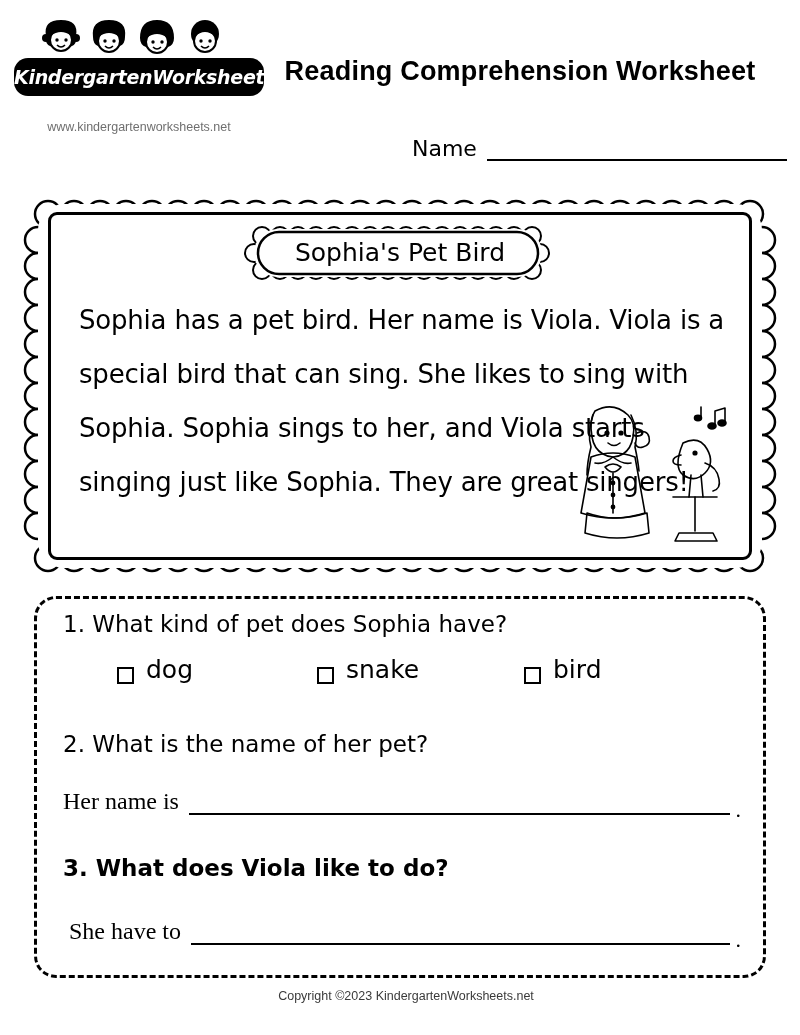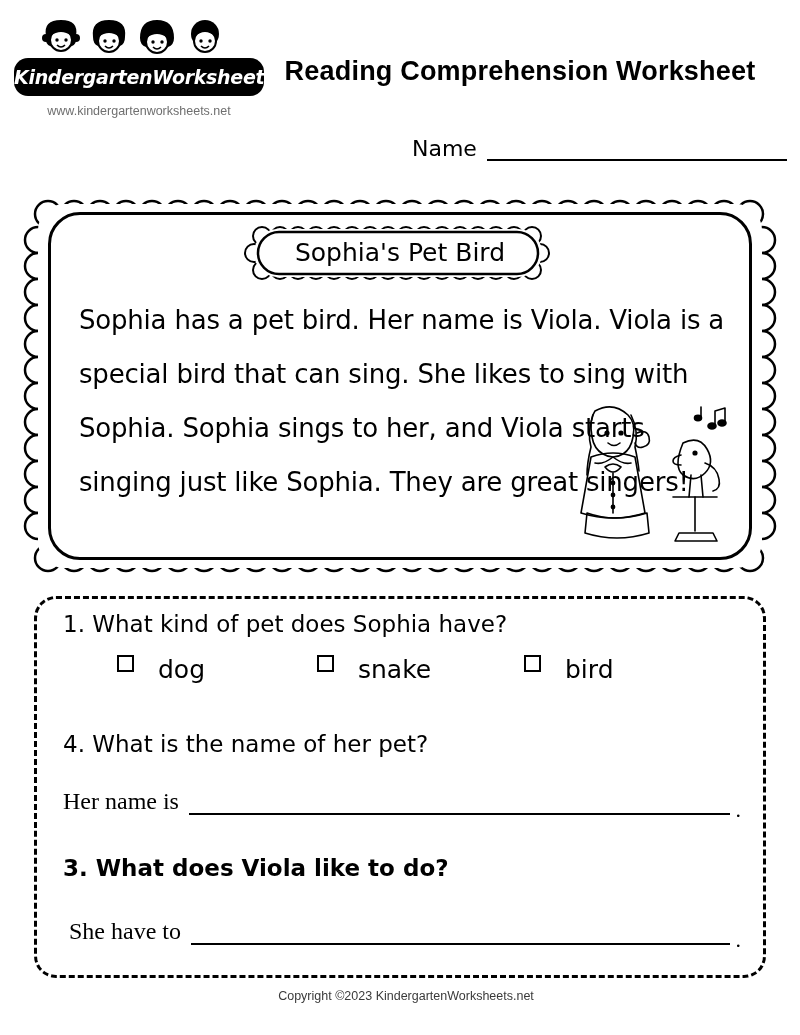--- a/index.html
+++ b/index.html
@@ -53,21 +53,21 @@
     text-align: center;
     font-family: "DejaVu Sans", sans-serif;
     font-weight: bold;
     font-size: 19px;
     letter-spacing: -0.3px;
     font-style: italic;
     white-space: nowrap;
     overflow: hidden;
   }
   .logo-url {
-    margin-top: 8px;
+    margin-top: 24px;
     font-size: 12.5px;
     color: #6f6f6f;
     text-align: center;
     font-family: "Liberation Sans", sans-serif;
   }
 
   .page-title {
     position: absolute;
     left: 255px;
     top: 56px;
@@ -110,21 +110,21 @@
     position: absolute;
     left: 0; top: 0;
   }
   .reading-inner {
     position: absolute;
     left: 26px;
     top: 22px;
     right: 26px;
     bottom: 22px;
     border: 3px solid #000;
-    border-radius: 32px;
+    border-radius: 9px;
     background: #fff;
   }
 
   .story-title-wrap {
     position: absolute;
     left: 0;
     right: 0;
     top: 10px;
     display: flex;
     justify-content: center;
@@ -187,22 +187,22 @@
     position: absolute;
     top: 56px;
     left: 80px;
     right: 20px;
     display: flex;
     font-family: "DejaVu Sans", sans-serif;
     font-size: 25px;
   }
   .choice {
     display: flex;
-    align-items: flex-start;
-    gap: 24px;
+    align-items: flex-end;
+    gap: 12px;
   }
   .choice.c1 { width: 200px; }
   .choice.c2 { width: 207px; }
   .checkbox {
     display: inline-block;
     width: 17px;
     height: 17px;
     border: 2px solid #000;
     box-sizing: border-box;
   }
@@ -504,21 +504,21 @@
     <div class="choice c2">
       <span class="checkbox"></span>
       <span>snake</span>
     </div>
     <div class="choice c3">
       <span class="checkbox"></span>
       <span>bird</span>
     </div>
   </div>
 
-  <div class="q q2">4. What is the name of her pet?</div>
+  <div class="q q2">2. What is the name of her pet?</div>
   <div class="answer-row a2">
     <span>Her name is</span>
     <span class="answer-line"></span>
     <span class="dot">.</span>
   </div>
 
   <div class="q q3">3. What does Viola like to do?</div>
   <div class="answer-row a3">
     <span>She have to</span>
     <span class="answer-line"></span>

